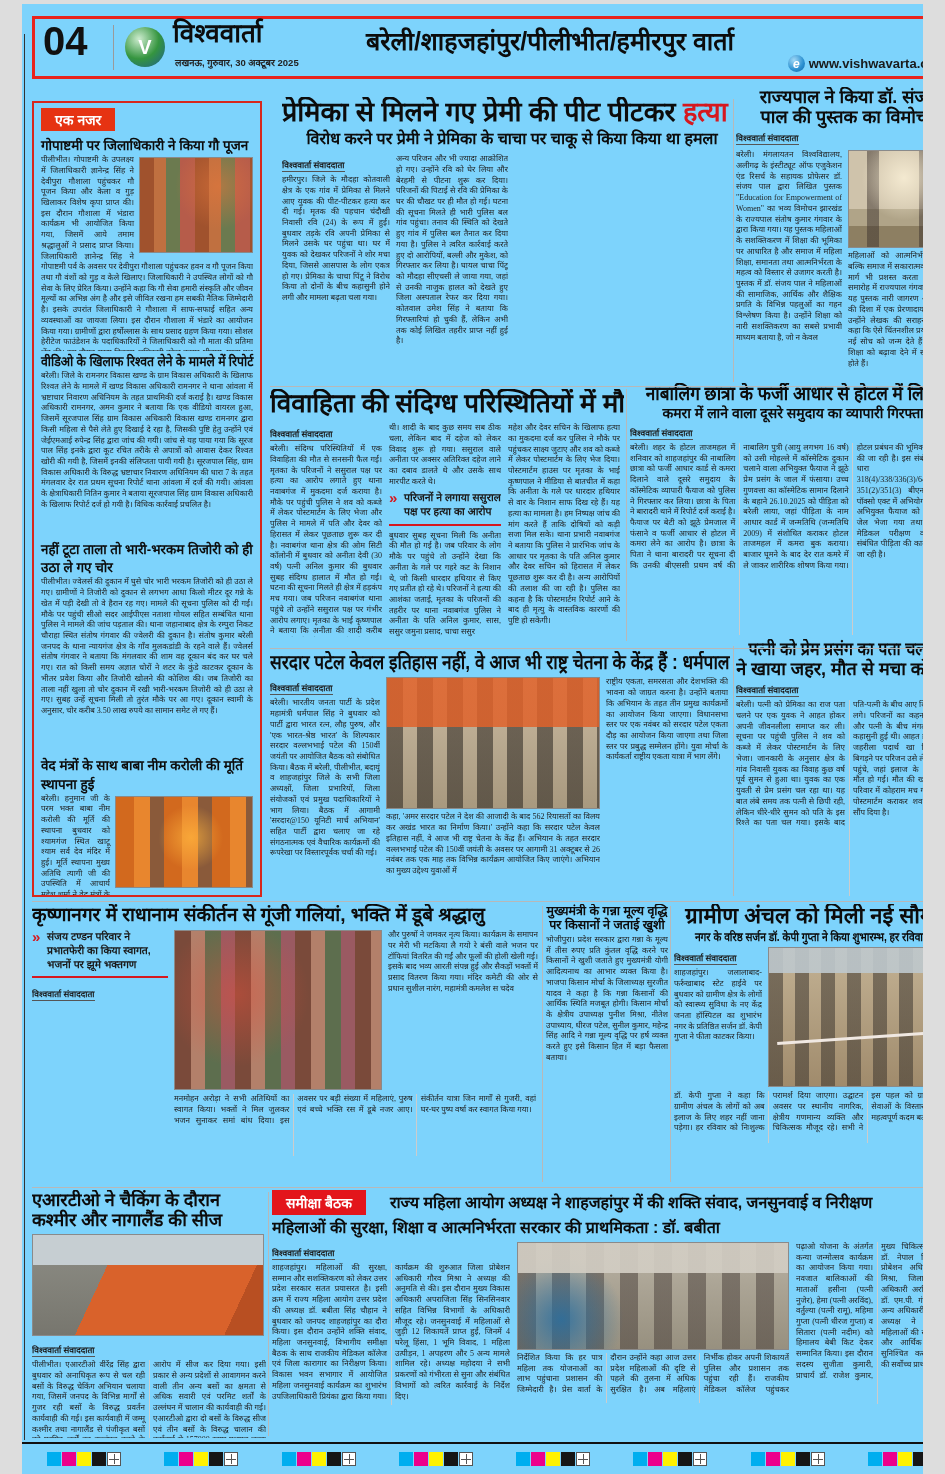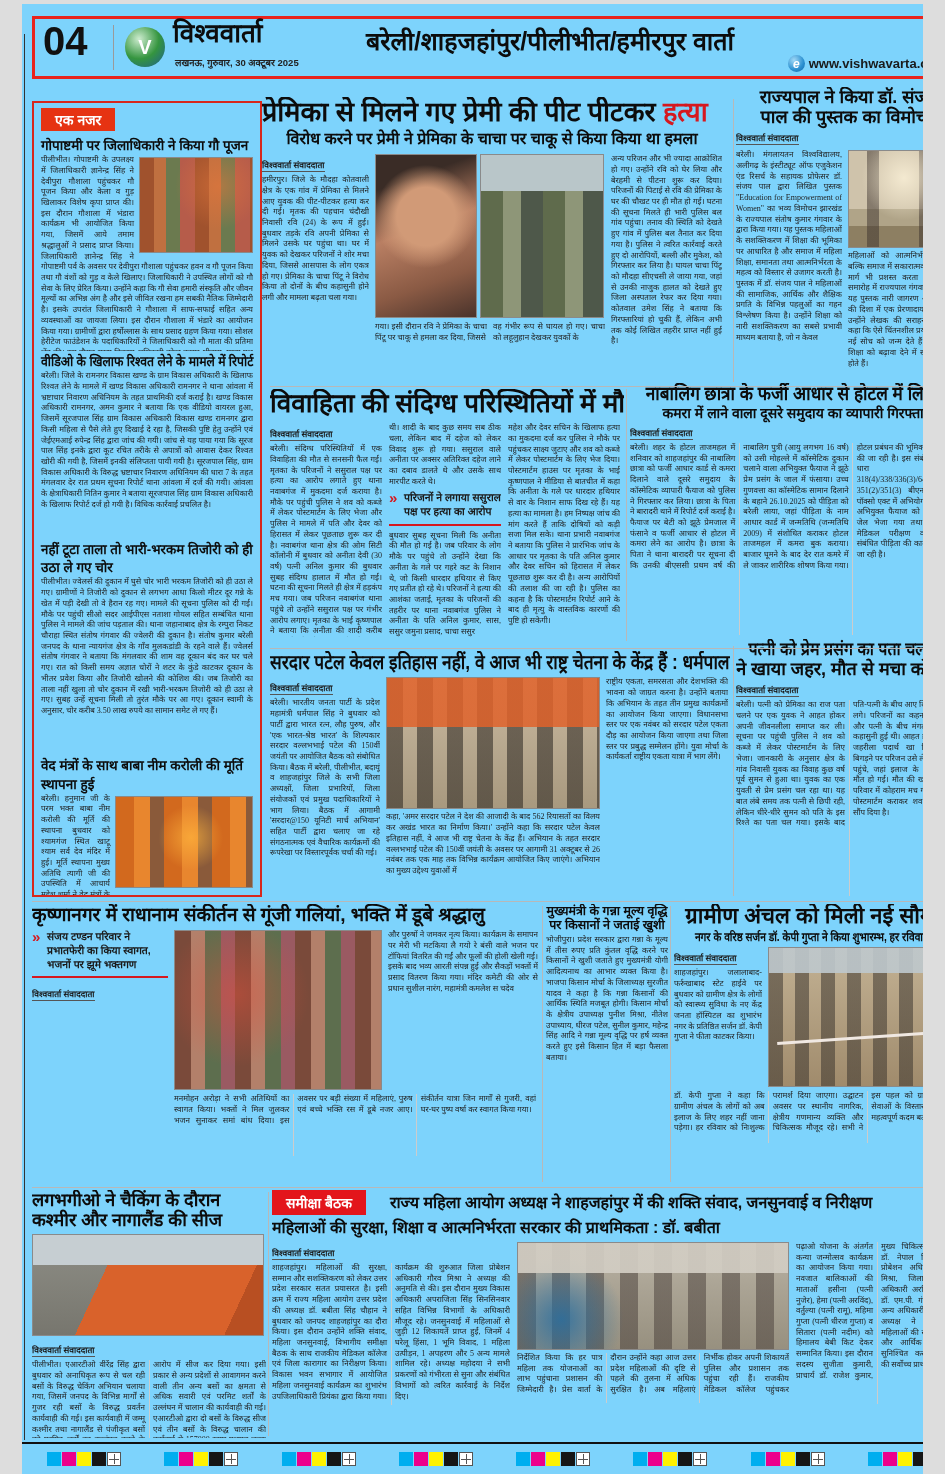--- a/index.html
+++ b/index.html
@@ -28,21 +28,21 @@
 #edition{left:140px;top:37px;font-size:9.5px;font-weight:700;color:#222;}
 #banner{left:300px;top:8px;width:430px;font-size:25px;}
 #website{right:8px;bottom:4px;display:flex;gap:4px;align-items:center;font-weight:700;font-size:13px;color:#1a1a1a;}
 .ie{width:17px;height:17px;border-radius:50%;background:radial-gradient(circle at 35% 30%,#9fd8f7,#2a8fd0 60%,#1266a8);color:#fff;font-weight:700;font-style:italic;font-size:12px;display:inline-flex;align-items:center;justify-content:center;}
 
 #ek{left:10px;top:97px;width:230px;height:796px;border:2px solid #d7281c;padding:5px 7px;overflow:hidden;}
 .en-label{background:#e63312;color:#fff;font-weight:700;font-size:14px;padding:2px 14px;display:inline-block;margin-bottom:4px;}
 .en-h{font-size:13.5px;margin:3px 0 2px;}
 .ph-f{float:right;margin:2px 0 3px 5px;}
 
-#lead{left:240px;top:93px;width:460px;height:290px;overflow:hidden;}
+#lead{left:260px;top:93px;width:460px;height:290px;overflow:hidden;}
 #lead-h{font-size:27px;}
 #lead-sub{font-size:16px;margin-top:3px;}
 #lead-body{display:flex;gap:6px;margin-top:6px;height:216px;}
 #book{left:714px;top:83px;width:226px;height:296px;overflow:hidden;}
 .book-hl{font-size:18px;}
 #book-body{display:flex;gap:6px;margin-top:2px;}
 #viva{left:248px;top:385px;width:354px;height:256px;overflow:hidden;}
 #viva-h{font-size:26px;}
 #viva-body{display:flex;gap:7px;margin-top:5px;height:214px;}
 #naba{left:608px;top:379px;width:332px;height:252px;overflow:hidden;}
@@ -148,30 +148,20 @@
   <div id="lead" class="a">
     <div id="lead-h" class="hl fit">
       <span>प्रेमिका से मिलने गए प्रेमी की पीट पीटकर </span><span style="color:#d6181f;">हत्या</span>
     </div>
     <div id="lead-sub" class="hl fit-c">विरोध करने पर प्रेमी ने प्रेमिका के चाचा पर चाकू से किया किया था हमला</div>
     <div id="lead-body">
       <div class="col" style="width:108px;">
         <span class="by">विश्ववार्ता संवाददाता</span>
         <div class="bt">हमीरपुर। जिले के मौदहा कोतवाली क्षेत्र के एक गांव में प्रेमिका से मिलने आए युवक की पीट-पीटकर हत्या कर दी गई। मृतक की पहचान चंदौखी निवासी रवि (24) के रूप में हुई। बुधवार तड़के रवि अपनी प्रेमिका से मिलने उसके घर पहुंचा था। घर में युवक को देखकर परिजनों ने शोर मचा दिया, जिससे आसपास के लोग एकत्र हो गए। प्रेमिका के चाचा पिंटू ने विरोध किया तो दोनों के बीच कहासुनी होने लगी और मामला बढ़ता चला गया।</div>
       </div>
-      <div style="width:232px;display:flex;flex-direction:column;gap:4px;">
-        <div style="display:flex;gap:3px;">
-          <div class="photo ph-selfie" style="width:102px;height:164px;"></div>
-          <div class="photo ph-police" style="width:124px;height:164px;"></div>
-        </div>
-        <div style="display:flex;gap:6px;">
-          <div class="bt col" style="width:112px;height:44px;">गया। इसी दौरान रवि ने प्रेमिका के चाचा पिंटू पर चाकू से हमला कर दिया, जिससे</div>
-          <div class="bt col" style="width:112px;height:44px;">वह गंभीर रूप से घायल हो गए। चाचा को लहूलुहान देखकर युवकों के</div>
-        </div>
-      </div>
       <div class="bt col" style="width:112px;">अन्य परिजन और भी ज्यादा आक्रोशित हो गए। उन्होंने रवि को घेर लिया और बेरहमी से पीटना शुरू कर दिया। परिजनों की पिटाई से रवि की प्रेमिका के घर की चौखट पर ही मौत हो गई। घटना की सूचना मिलते ही भारी पुलिस बल गांव पहुंचा। तनाव की स्थिति को देखते हुए गांव में पुलिस बल तैनात कर दिया गया है। पुलिस ने त्वरित कार्रवाई करते हुए दो आरोपियों, बल्ली और मुकेश, को गिरफ्तार कर लिया है। घायल चाचा पिंटू को मौदहा सीएचसी ले जाया गया, जहां से उनकी नाजुक हालत को देखते हुए जिला अस्पताल रेफर कर दिया गया। कोतवाल उमेश सिंह ने बताया कि गिरफ्तारियां हो चुकी हैं, लेकिन अभी तक कोई लिखित तहरीर प्राप्त नहीं हुई है।</div>
     </div>
   </div>
 
   <div id="book" class="a">
     <div class="hl book-hl fit-c">राज्यपाल ने किया डॉ. संजय</div>
     <div class="hl book-hl fit-c">पाल की पुस्तक का विमोचन</div>
     <span class="by">विश्ववार्ता संवाददाता</span>
     <div id="book-body">
       <div class="bt col" style="width:106px;height:246px;">बरेली। मंगलायतन विश्वविद्यालय, अलीगढ़ के इंस्टीट्यूट ऑफ एजुकेशन एंड रिसर्च के सहायक प्रोफेसर डॉ. संजय पाल द्वारा लिखित पुस्तक "Education for Empowerment of Women" का भव्य विमोचन झारखंड के राज्यपाल संतोष कुमार गंगवार के द्वारा किया गया। यह पुस्तक महिलाओं के सशक्तिकरण में शिक्षा की भूमिका पर आधारित है और समाज में महिला शिक्षा, समानता तथा आत्मनिर्भरता के महत्व को विस्तार से उजागर करती है। पुस्तक में डॉ. संजय पाल ने महिलाओं की सामाजिक, आर्थिक और शैक्षिक प्रगति के विभिन्न पहलुओं का गहन विश्लेषण किया है। उन्होंने शिक्षा को नारी सशक्तिकरण का सबसे प्रभावी माध्यम बताया है, जो न केवल</div>
@@ -253,21 +243,21 @@
       <div class="col" style="width:88px;">
         <span class="by">विश्ववार्ता संवाददाता</span>
         <div class="bt">शाहजहांपुर। जलालाबाद-फर्रुखाबाद स्टेट हाईवे पर बुधवार को ग्रामीण क्षेत्र के लोगों को स्वास्थ्य सुविधा के नए केंद्र जनता हॉस्पिटल का शुभारंभ नगर के प्रतिष्ठित सर्जन डॉ. केपी गुप्ता ने फीता काटकर किया।</div>
       </div>
       <div class="photo ph-hosp" style="width:192px;height:140px;"></div>
     </div>
     <div class="bt cols3 col" style="height:52px;margin-top:4px;">डॉ. केपी गुप्ता ने कहा कि ग्रामीण अंचल के लोगों को अब इलाज के लिए शहर नहीं जाना पड़ेगा। हर रविवार को निःशुल्क परामर्श दिया जाएगा। उद्घाटन अवसर पर स्थानीय नागरिक, क्षेत्रीय गणमान्य व्यक्ति और चिकित्सक मौजूद रहे। सभी ने इस पहल को ग्रामीण स्वास्थ्य सेवाओं के विस्तार की दिशा में महत्वपूर्ण कदम बताया।</div>
   </div>
 
   <div id="arto" class="a">
-    <div class="hl arto-hl fit">लगभगीओ ने चैकिंग के दौरान</div>
+    <div class="hl arto-hl fit">एआरटीओ ने चैकिंग के दौरान</div>
     <div class="hl arto-hl fit">कश्मीर और नागालैंड की सीज</div>
     <div class="photo ph-bus" style="width:232px;height:102px;margin:4px 0 3px;"></div>
     <span class="by">विश्ववार्ता संवाददाता</span>
     <div class="bt cols2 col" style="height:90px;">पीलीभीत। एआरटीओ वीरेंद्र सिंह द्वारा बुधवार को अनाधिकृत रूप से चल रही बसों के विरुद्ध चेकिंग अभियान चलाया गया, जिसमें जनपद के विभिन्न मार्गों से गुजर रही बसों के विरुद्ध प्रवर्तन कार्यवाही की गई। इस कार्यवाही में जम्मू कश्मीर तथा नागालैंड से पंजीकृत बसों को परमिट शर्तों का उल्लंघन करने के आरोप में सीज कर दिया गया। इसी प्रकार से अन्य प्रदेशों से आवागमन करने वाली तीन अन्य बसों का क्षमता से अधिक सवारी एवं परमिट शर्तों के उल्लंघन में चालान की कार्यवाही की गई। एआरटीओ द्वारा दो बसों के विरुद्ध सीज एवं तीन बसों के विरुद्ध चालान की कार्रवाई से 157000 रुपए प्रशमन शुल्क वसूला गया। तकनीकी निरीक्षण हेतु तकनीकी अधिकारी एआरटीओ वैभव सोती को निर्देशित किया गया है।</div>
   </div>
 
   <div id="mahila" class="a">
     <div id="mahila-tagrow">
       <span class="tag">समीक्षा बैठक</span>
       <span id="mahila-kicker" class="hl fit">राज्य महिला आयोग अध्यक्ष ने शाहजहांपुर में की शक्ति संवाद, जनसुनवाई व निरीक्षण</span>

